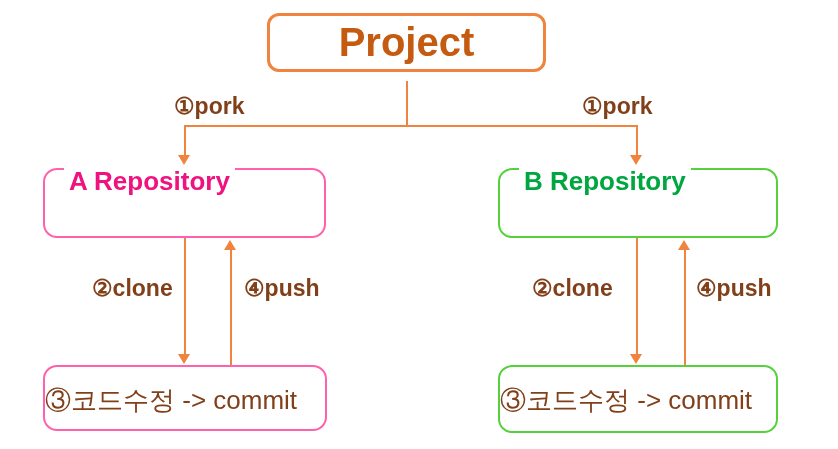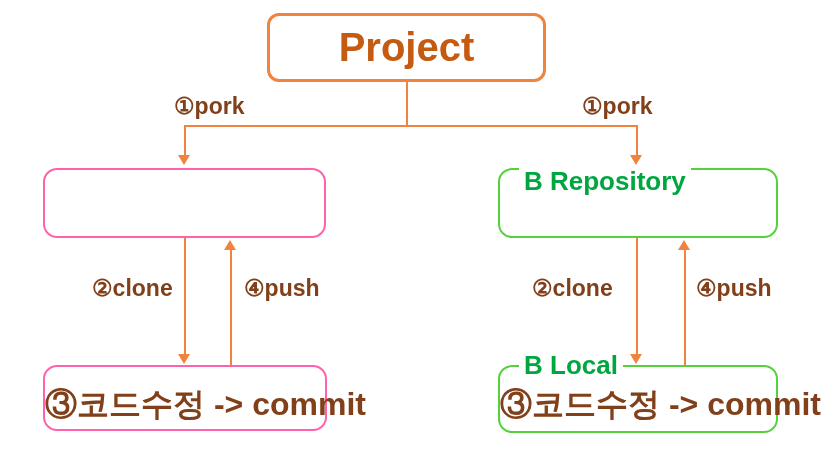--- a/index.html
+++ b/index.html
@@ -31,21 +31,21 @@
   }
   .arrow-up {
     position: absolute; width: 0; height: 0;
     border-left: 6px solid transparent;
     border-right: 6px solid transparent;
     border-bottom: 10px solid var(--orange);
   }
   
   .box { position: absolute; background: #fff; box-sizing: border-box; }
   .project-box {
-    left: 267px; top: 13px; width: 279px; height: 69px;
+    left: 267px; top: 13px; width: 279px; height: 59px;
     border: 3px solid var(--orange); border-radius: 12px;
     display: flex; align-items: center; justify-content: center;
   }
   .project-label {
     color: var(--project-text);
     font-size: 40px; font-weight: bold; letter-spacing: 0px;
   }
   .repo-box { border-width: 2px; border-style: solid; border-radius: 14px; }
   .a-repo  { left: 43px;  top: 168px; width: 283px; height: 70px; border-color: var(--pink-border); }
   .b-repo  { left: 498px; top: 168px; width: 280px; height: 70px; border-color: var(--green-border); }
@@ -58,21 +58,21 @@
     padding: 0 5px; white-space: nowrap;
   }
   .pink-txt  { color: var(--pink-text); }
   .green-txt { color: var(--green-text); }
   .a-repo-label  { left: 64px;  top: 167px; }
   .b-repo-label  { left: 519px; top: 167px; }
   .a-local-label { left: 64px;  top: 351px; }
   .b-local-label { left: 519px; top: 351px; }
   .local-note {
     position: absolute; color: var(--brown);
-    font-size: 32px; font-weight: bold; white-space: nowrap;
+    font-size: 26px; font-weight: normal; white-space: nowrap;
   }
   .a-note { left: 45px;  top: 383px; }
   .b-note { left: 500px; top: 383px; }
   
   .edge-label {
     position: absolute; color: var(--brown);
     font-size: 23px; font-weight: bold; white-space: nowrap;
   }
 </style>
 </head>
@@ -88,20 +88,21 @@
   <div class="hline" style="left:184px; top:125px; width:454px;"></div>
   <div class="vline" style="left:184px; top:125px; height:31px;"></div>
   <div class="arrow-down" style="left:178px; top:155px;"></div>
   <div class="vline" style="left:636px; top:125px; height:31px;"></div>
   <div class="arrow-down" style="left:630px; top:155px;"></div>
 
   <div class="edge-label" style="left:174px; top:93px;">①pork</div>
   <div class="edge-label" style="left:582px; top:93px;">①pork</div>
 
   <div class="box repo-box a-repo"></div>
+  <div class="node-label pink-txt a-repo-label">A Repository</div>
 
   <div class="box repo-box b-repo"></div>
   <div class="node-label green-txt b-repo-label">B Repository</div>
 
   <div class="vline" style="left:184px; top:238px; height:118px;"></div>
   <div class="arrow-down" style="left:178px; top:354px;"></div>
   <div class="vline" style="left:230px; top:250px; height:116px;"></div>
   <div class="arrow-up" style="left:224px; top:240px;"></div>
   <div class="edge-label" style="left:92px;  top:275px;">②clone</div>
   <div class="edge-label" style="left:244px; top:275px;">④push</div>
@@ -110,16 +111,15 @@
   <div class="arrow-down" style="left:630px; top:354px;"></div>
   <div class="vline" style="left:684px; top:250px; height:116px;"></div>
   <div class="arrow-up" style="left:678px; top:240px;"></div>
   <div class="edge-label" style="left:532px; top:275px;">②clone</div>
   <div class="edge-label" style="left:696px; top:275px;">④push</div>
 
   <div class="box repo-box a-local"></div>
   <div class="local-note a-note">③코드수정 -&gt; commit</div>
 
   <div class="box repo-box b-local"></div>
-  <div class="node-label green-txt b-local-label">B Local</div>
   <div class="local-note b-note">③코드수정 -&gt; commit</div>
 
 </div>
 
 </body></html>

